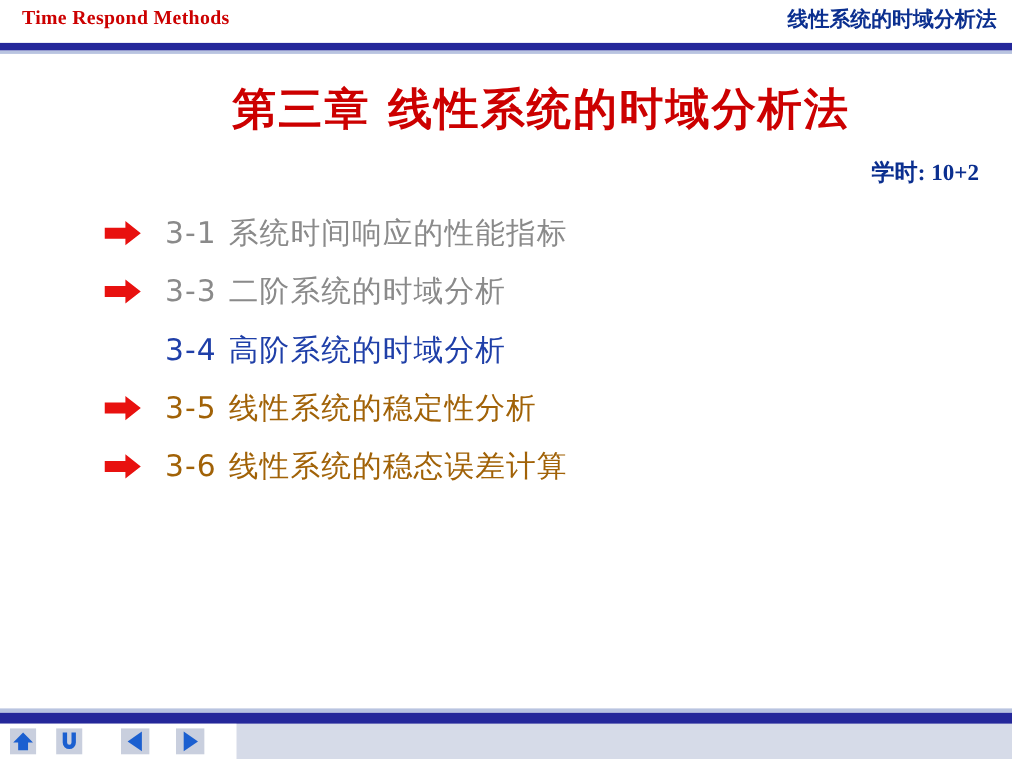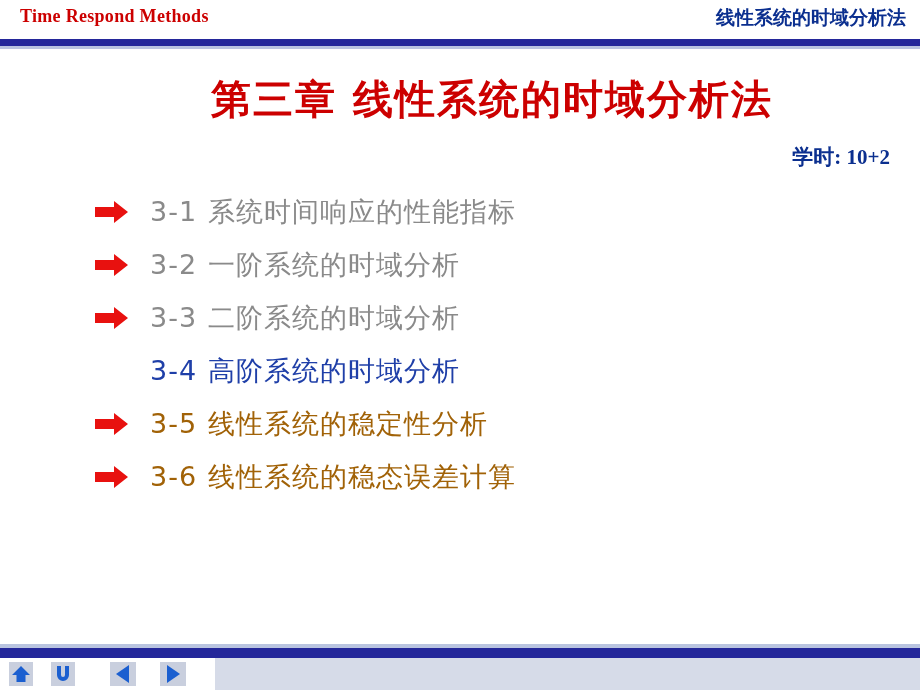--- a/index.html
+++ b/index.html
@@ -124,30 +124,20 @@
     <div class="arrow-cell">
       <svg class="arrow" width="34" height="24" viewBox="0 0 34 24">
         <path d="M0 7 H19 V1 L33 12 L19 23 V17 H0 Z" fill="#e8110f"></path>
       </svg>
     </div>
     <div class="item-text grey">
       <span class="num">3-1</span><span>系统时间响应的性能指标</span>
     </div>
   </div>
 
-  <div class="row">
-    <div class="arrow-cell">
-      <svg class="arrow" width="34" height="24" viewBox="0 0 34 24">
-        <path d="M0 7 H19 V1 L33 12 L19 23 V17 H0 Z" fill="#e8110f"></path>
-      </svg>
-    </div>
-    <div class="item-text grey">
-      <span class="num">3-2</span><span>一阶系统的时域分析</span>
-    </div>
-  </div>
 
   <div class="row">
     <div class="arrow-cell">
       <svg class="arrow" width="34" height="24" viewBox="0 0 34 24">
         <path d="M0 7 H19 V1 L33 12 L19 23 V17 H0 Z" fill="#e8110f"></path>
       </svg>
     </div>
     <div class="item-text grey">
       <span class="num">3-3</span><span>二阶系统的时域分析</span>
     </div>

